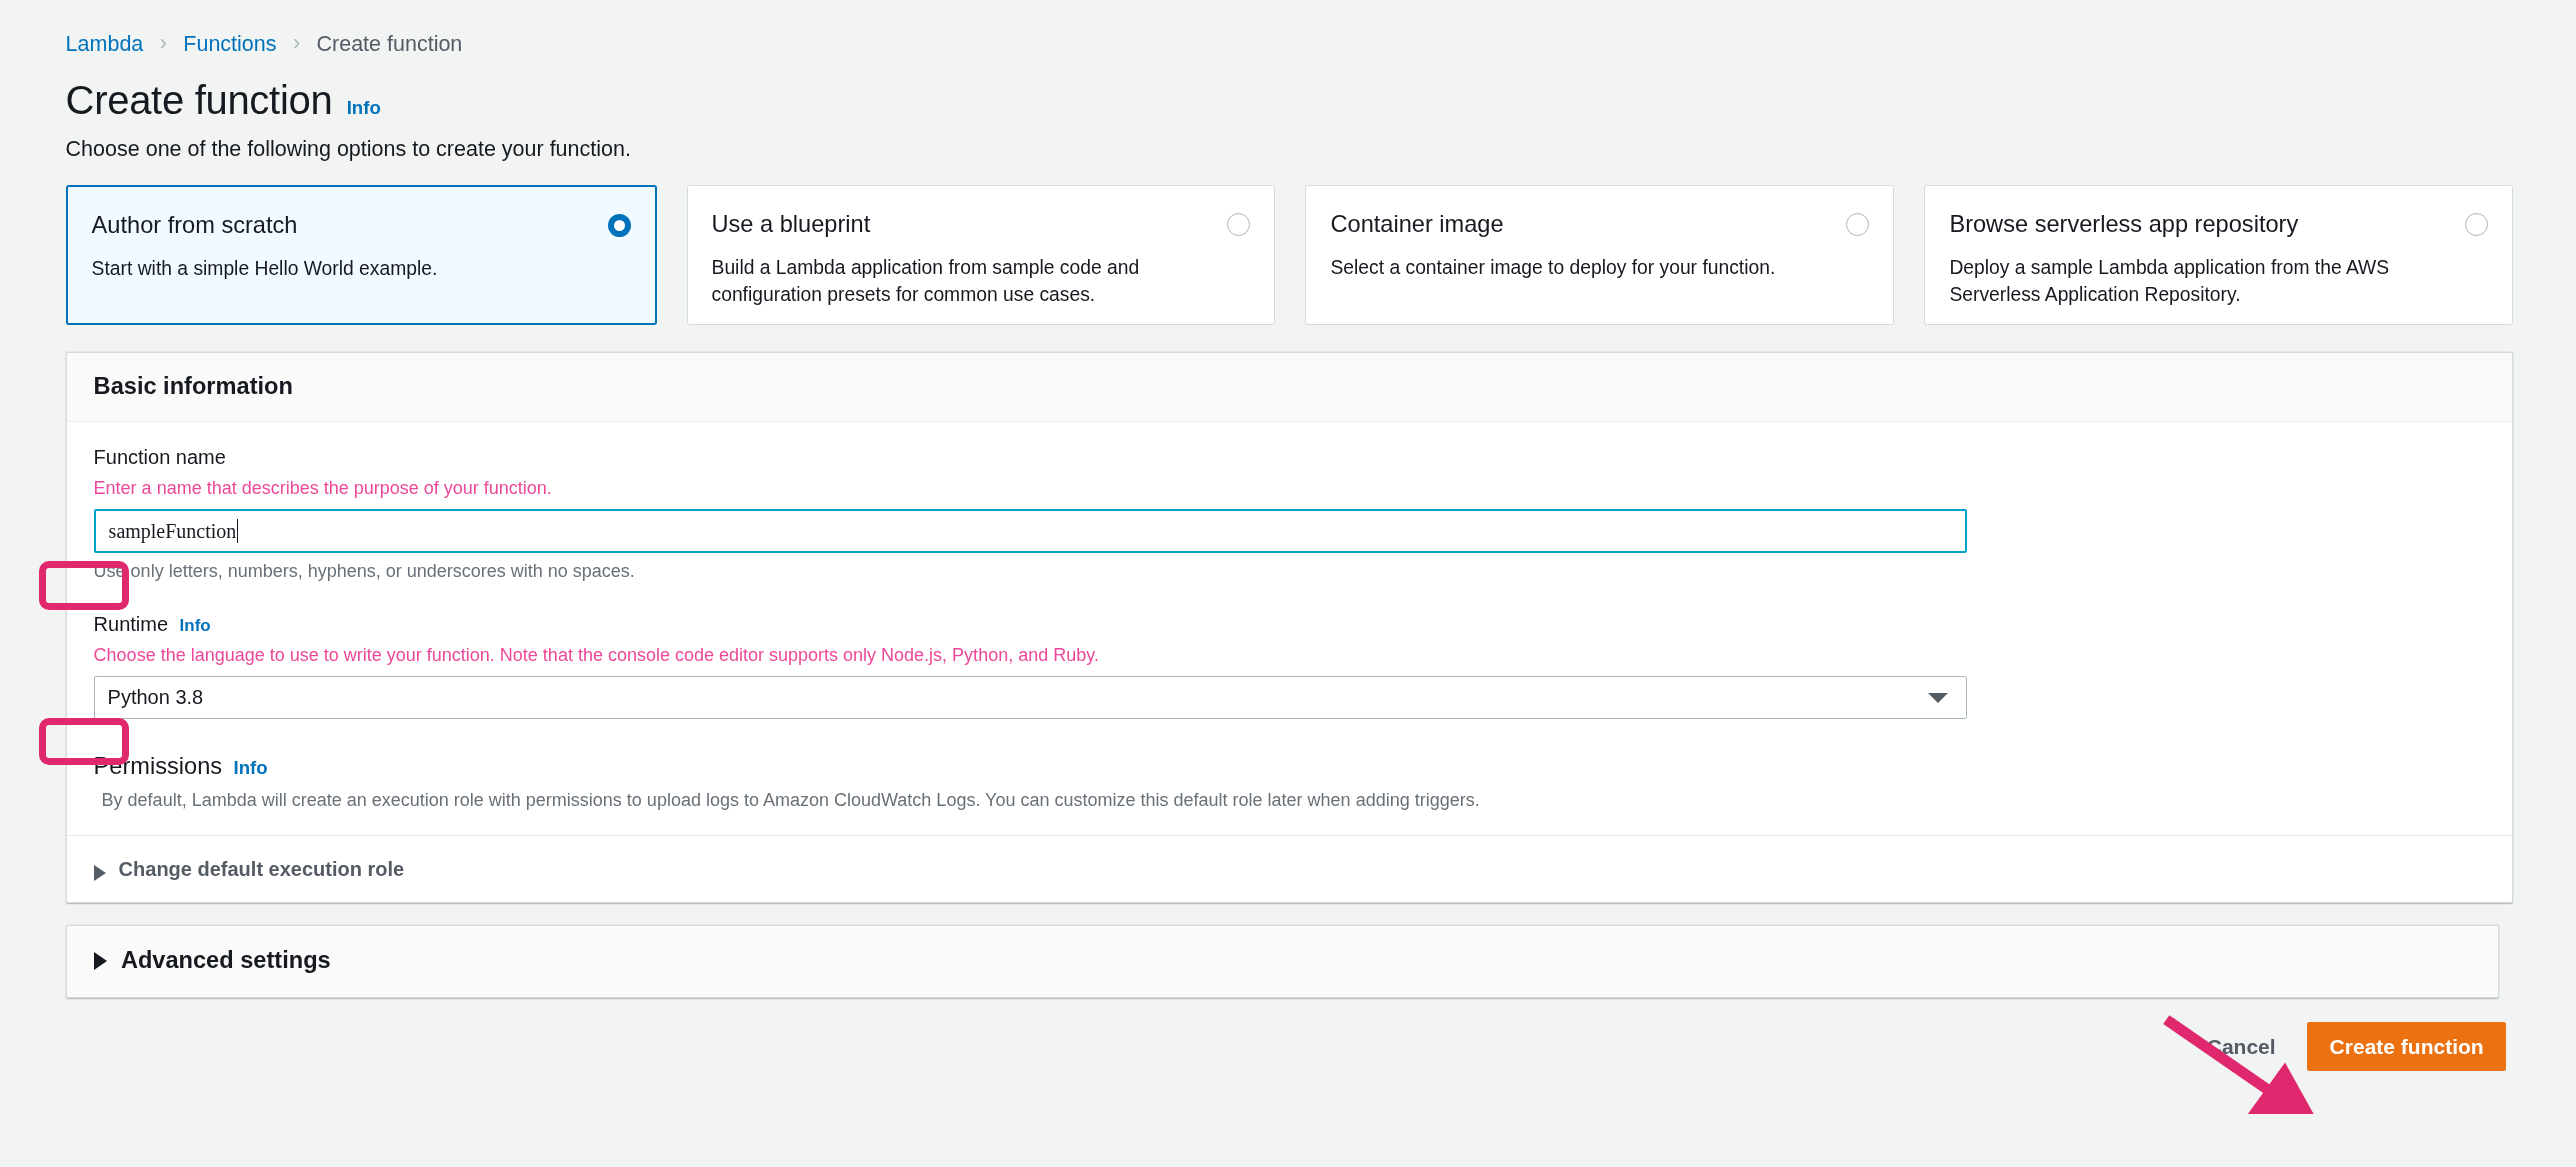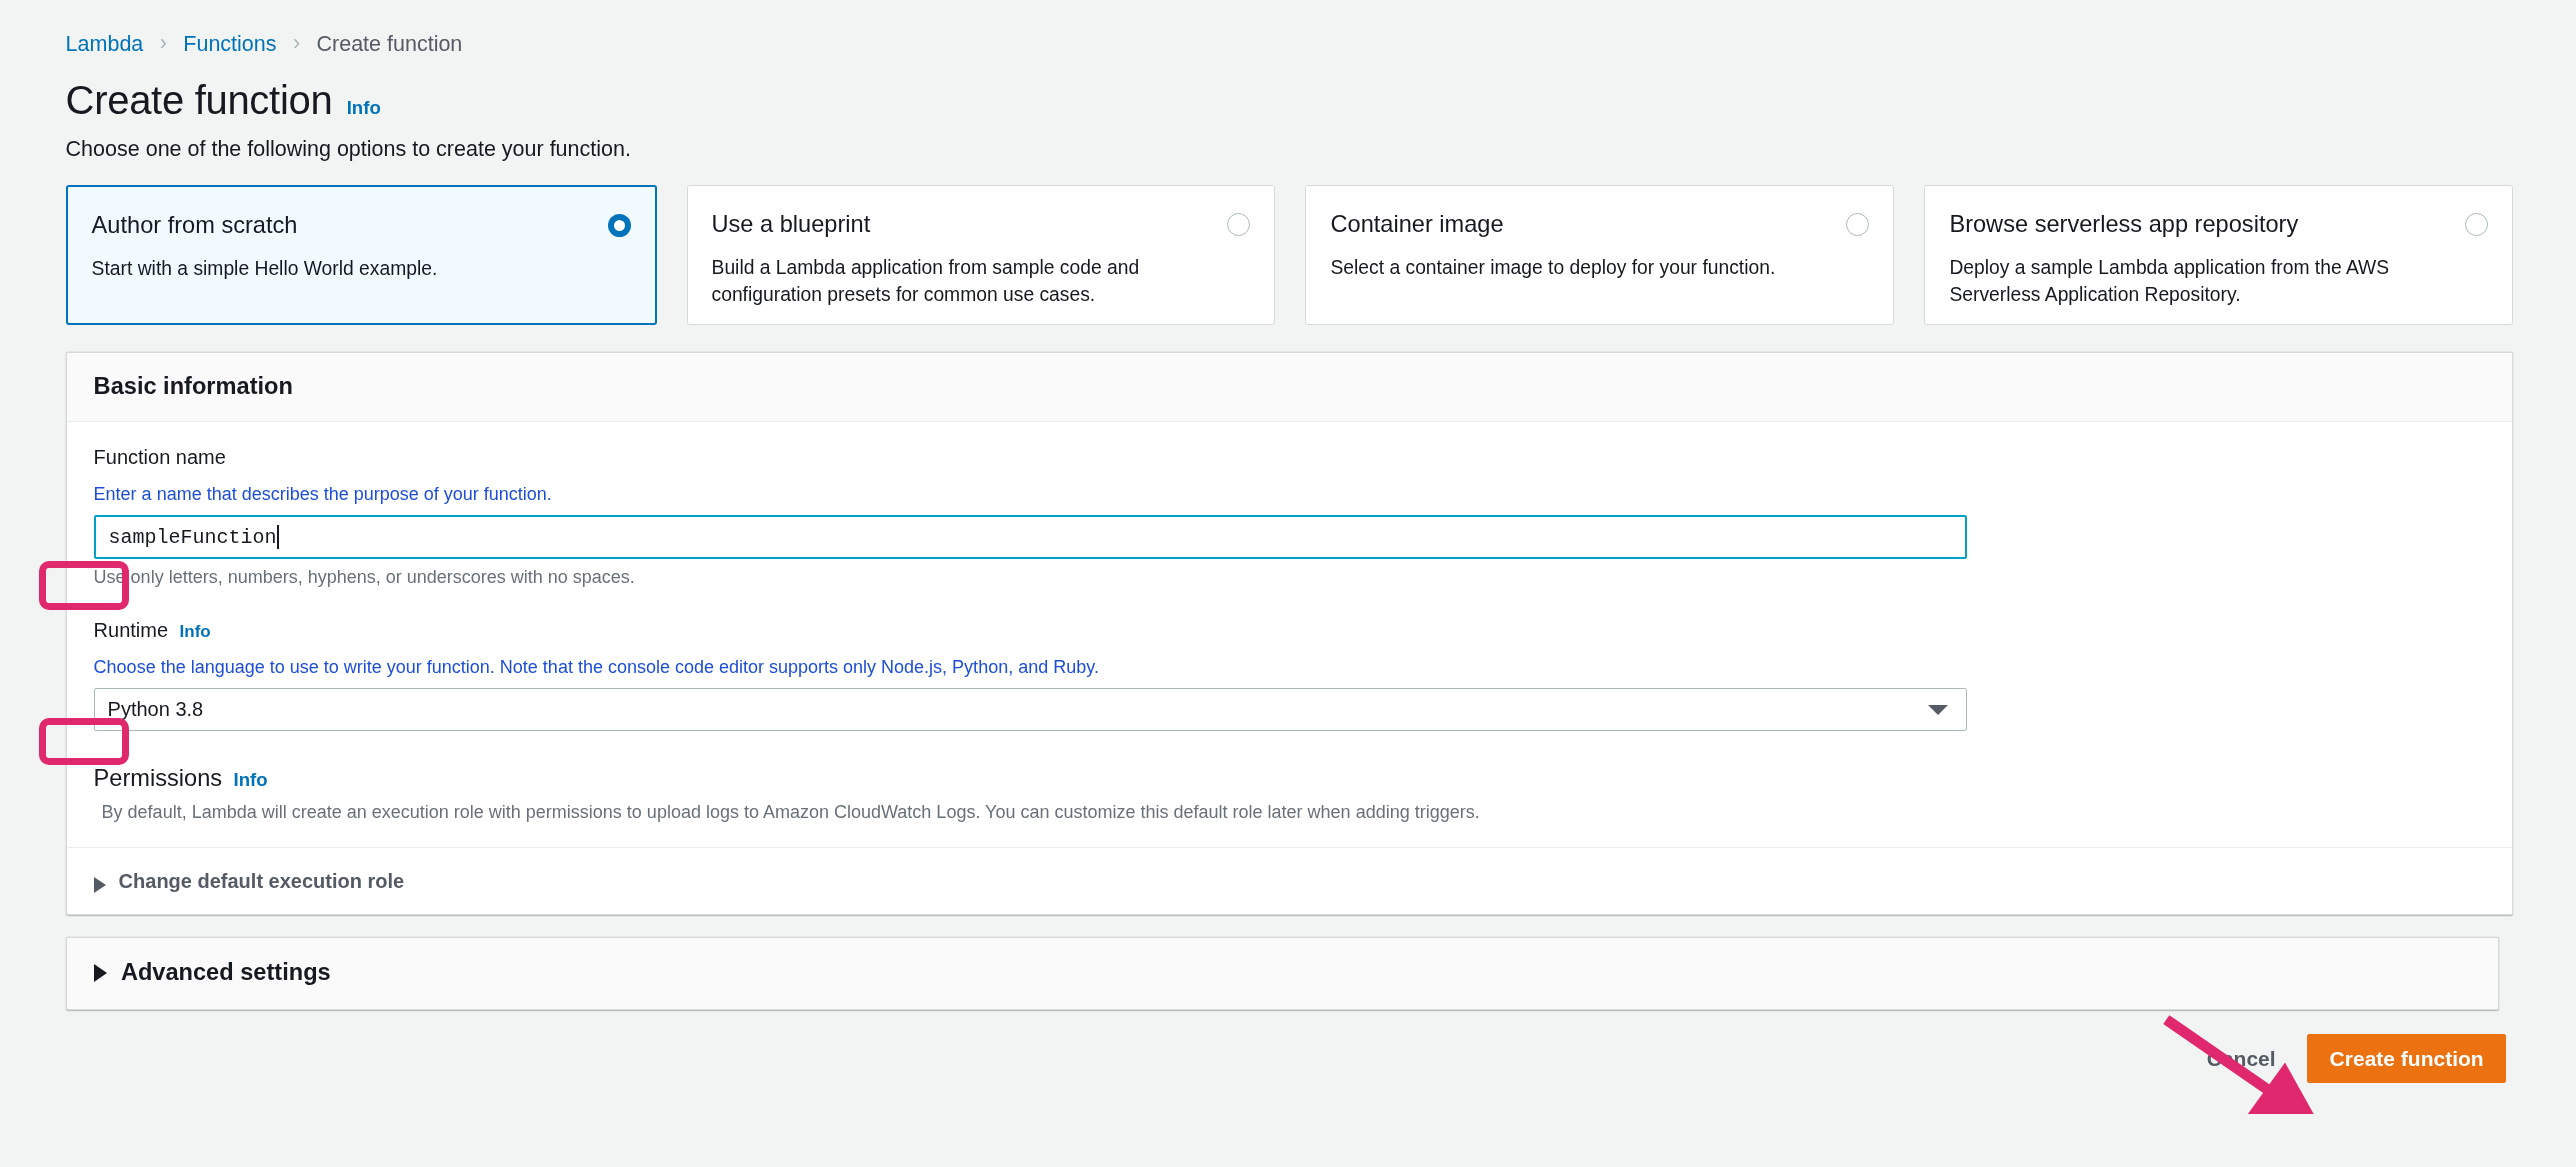--- a/index.html
+++ b/index.html
@@ -163,34 +163,34 @@
   .field-label {
     font-size: 20px;
     font-weight: 400;
     color: #16191f;
     display: flex;
     align-items: baseline;
     gap: 11.5px;
   }
   .field-label .info-link { font-size: 17px; }
   .field-hint {
-    margin-top: 15px;
+    margin-top: 9px;
     font-size: 18px;
-    color: #1d4ed8;
+    color: #ec4899;
   }
 
   .input-wrap { position: relative; margin-top: 10px; }
 
   .text-input {
     width: 1873px;
     height: 44px;
     border: 2.1px solid #00a1c9;
     border-radius: 2.1px;
     background: #ffffff;
-    font-family: Liberation Mono, monospace;
+    font-family: Liberation Serif, serif;
     font-size: 20px;
     color: #16191f;
     padding: 0 13px;
     outline: none;
     display: flex;
     align-items: center;
   }
   .caret {
     display: inline-block;
     width: 1.4px;

